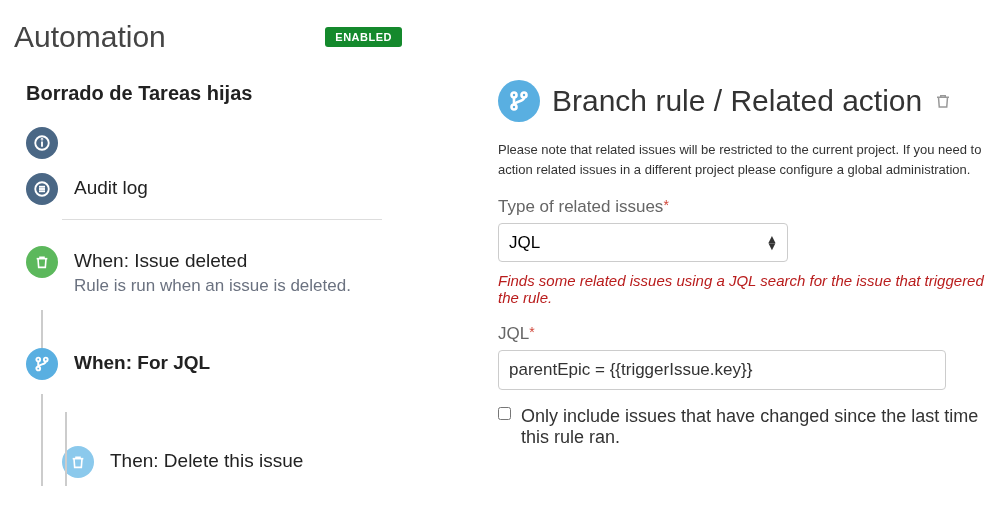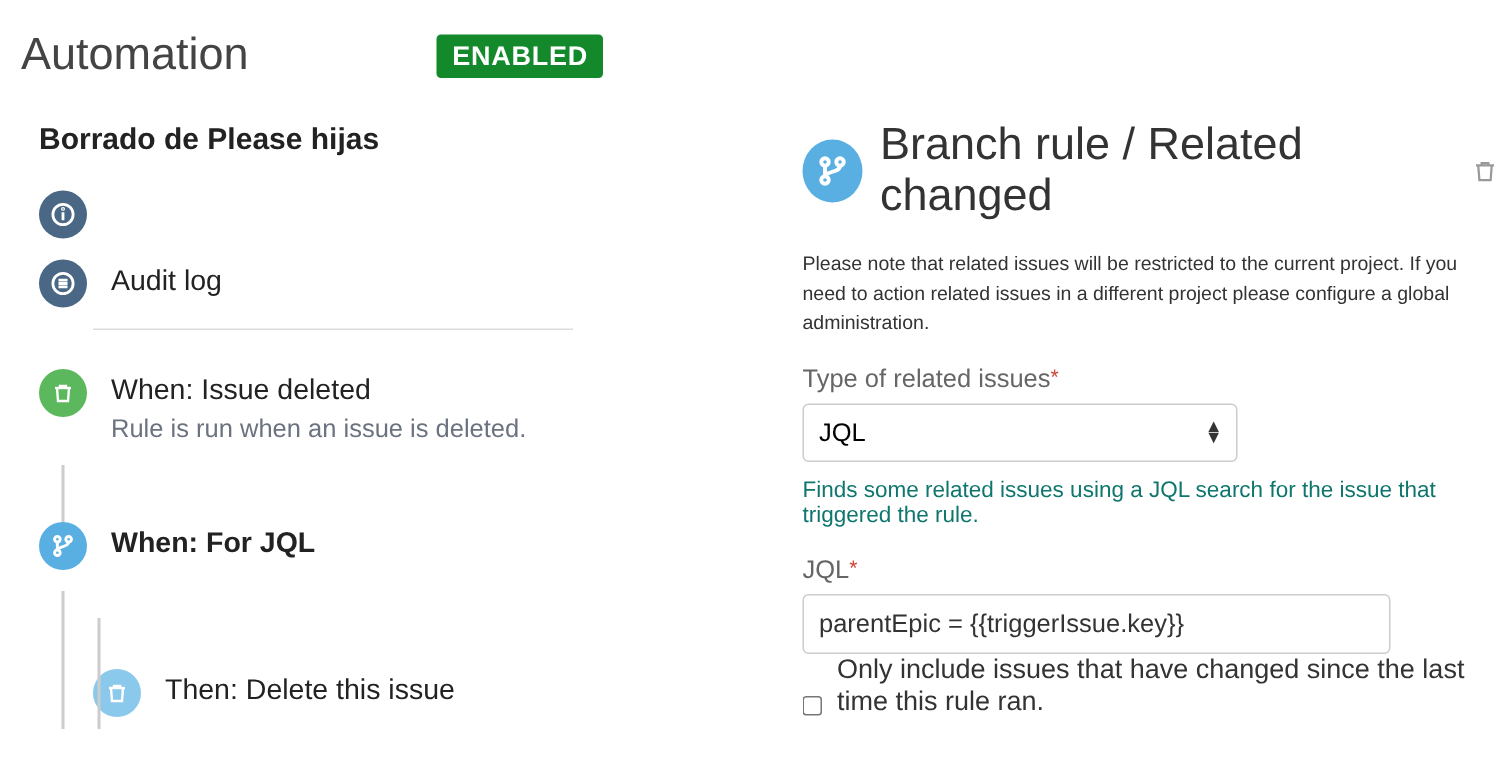--- a/index.html
+++ b/index.html
@@ -8,21 +8,20 @@
     color: #333;
     background: #fff;
     width: 999px;
     height: 515px;
     overflow: hidden;
   }
   .page {
     display: flex;
     width: 100%;
     height: 100%;
-    gap: 37px;
   }
   .sidebar {
     width: 410px;
     padding: 20px 8px 0 14px;
     flex-shrink: 0;
   }
   .main {
     flex: 1;
     padding: 80px 0 0 88px;
   }
@@ -35,21 +34,21 @@
     margin-bottom: 28px;
   }
   .automation-title {
     font-size: 30px;
     font-weight: 400;
     color: #444;
   }
   .badge {
     background: #14892c;
     color: #fff;
-    font-size: 18px;
+    font-size: 11px;
     font-weight: 700;
     padding: 4px 10px;
     border-radius: 3px;
     letter-spacing: 0.5px;
   }
 
   .rule-name {
     font-size: 20px;
     font-weight: 700;
     color: #222;
@@ -157,57 +156,59 @@
     top: 50%;
     transform: translateY(-50%);
     pointer-events: none;
     color: #333;
     font-size: 12px;
     line-height: 7px;
   }
 
   .hint {
     font-size: 15px;
-    color: #0f766e;
+    color: #b91c1c;
     margin-bottom: 18px;
+    font-style: italic;
   }
 
   .text-input {
-    width: 392px;
+    width: 448px;
     padding: 9px 10px;
     font-size: 17px;
     border: 1px solid #ccc;
     border-radius: 4px;
+    margin-bottom: 16px;
     background: #fff;
     color: #333;
   }
 
   .check-row {
     display: flex;
-    align-items: flex-end;
+    align-items: flex-start;
     gap: 10px;
     font-size: 18px;
     margin-bottom: 28px;
   }
   .check-row input { width: 15px; height: 15px; }
 
   
   svg { display: block; }
 </style>
 </head>
 <body>
 
 <div class="page">
   <aside class="sidebar">
     <div class="side-head">
       <h1 class="automation-title">Automation</h1>
       <span class="badge">ENABLED</span>
     </div>
 
-    <div class="rule-name">Borrado de Please hijas</div>
+    <div class="rule-name">Borrado de Tareas hijas</div>
 
     <div class="row">
       <span class="icon-circle ic-blue">
         <svg width="18" height="18" viewBox="0 0 24 24" fill="none" stroke="#fff" stroke-width="2.5">
             <circle cx="12" cy="12" r="9"></circle>
             <line x1="12" y1="10" x2="12" y2="17"></line>
             <circle cx="12" cy="7" r="0.5" fill="#fff"></circle>
           </svg>
       </span>
     </div>
@@ -283,21 +284,21 @@
     <div class="panel-head">
       <span class="big-icon">
         <svg width="24" height="24" viewBox="0 0 24 24" fill="none" stroke="#fff" stroke-width="2.6">
             <circle cx="7" cy="6" r="2.5"></circle>
             <circle cx="17" cy="6" r="2.5"></circle>
             <circle cx="7" cy="18" r="2.5"></circle>
             <path d="M7 8.5v7"></path>
             <path d="M17 8.5c0 5-10 3-10 8"></path>
           </svg>
       </span>
-      <h2 class="panel-title">Branch rule / Related changed</h2>
+      <h2 class="panel-title">Branch rule / Related action</h2>
       <span class="trash-inline">
         <svg width="18" height="18" viewBox="0 0 24 24" fill="none" stroke="#999" stroke-width="2">
             <path d="M4 7h16"></path>
             <path d="M9 7V5h6v2"></path>
             <path d="M6 7l1 13h10l1-13"></path>
           </svg>
       </span>
     </div>
 
     <p class="panel-text">Please note that related issues will be restricted to the current project. If you need to action related issues in a different project please configure a global administration.</p>

